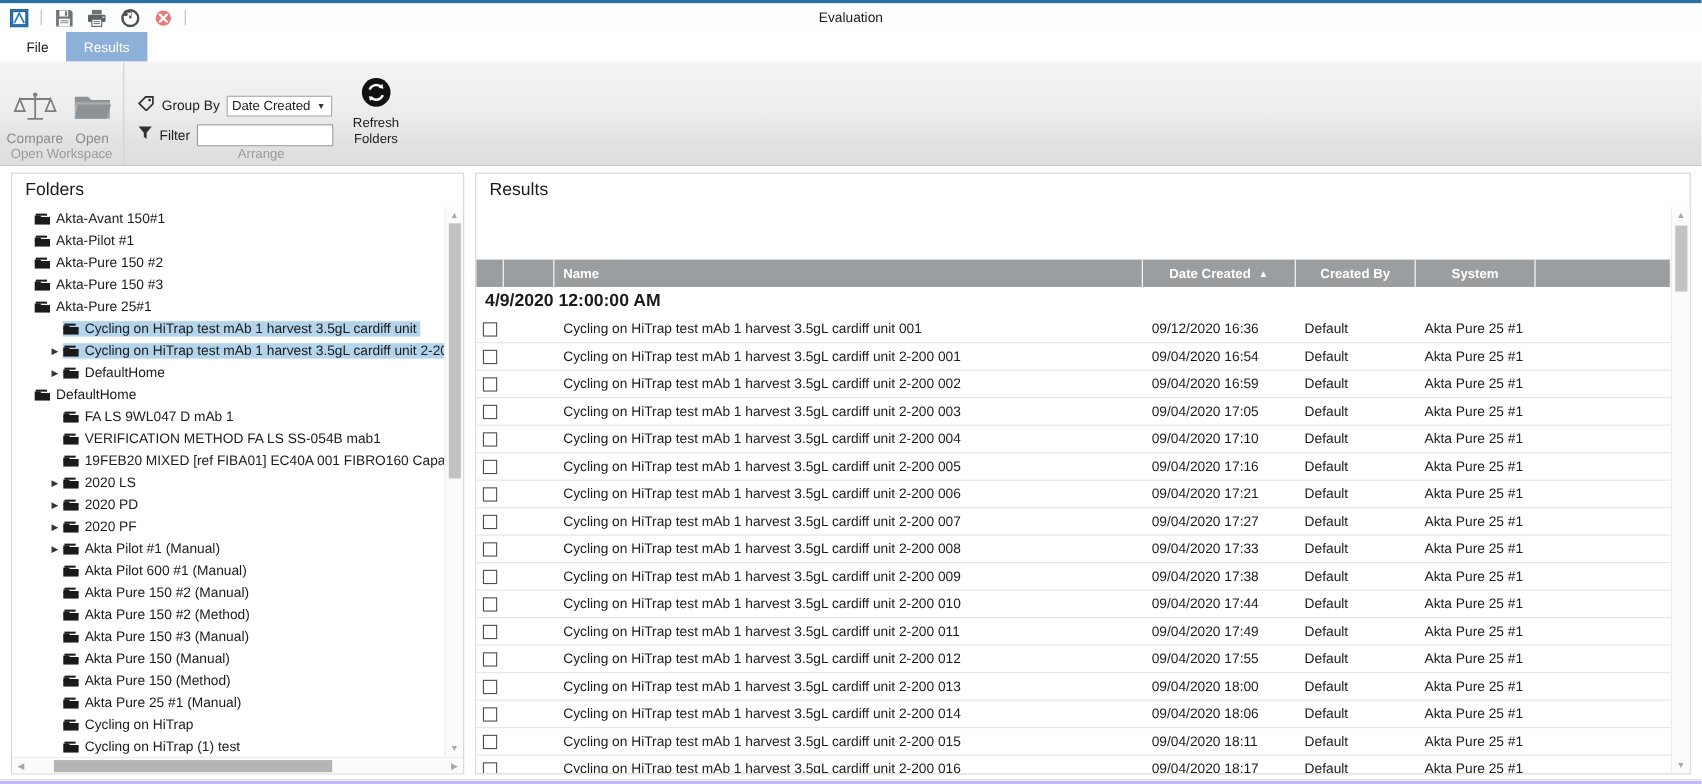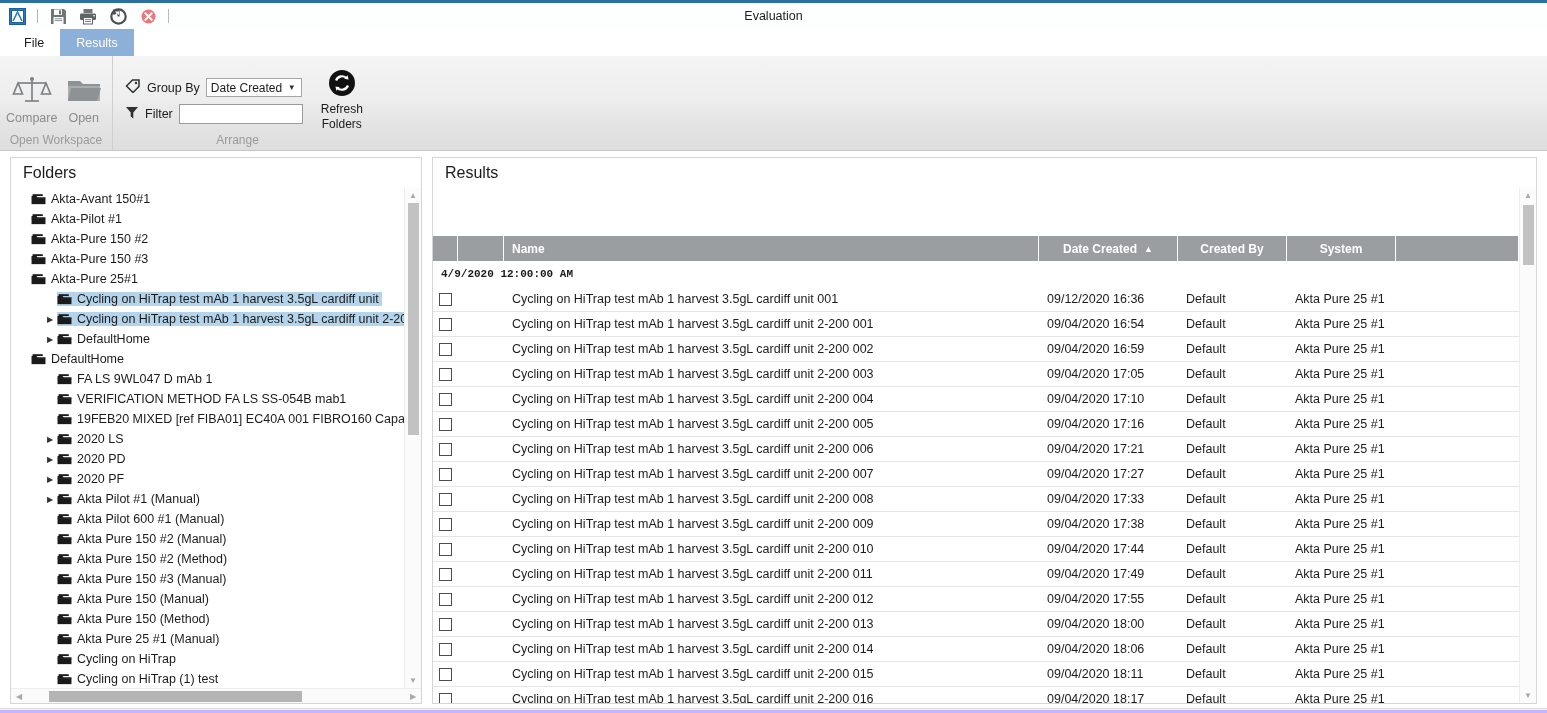--- a/index.html
+++ b/index.html
@@ -77,21 +77,21 @@
     align-items: stretch;
   }
   .rgroup {
     position: relative;
     display: flex;
     flex-direction: column;
     justify-content: space-between;
     padding: 4px 6px 2px 6px;
   }
   .rgroup + .rgroup { border-left: 1px solid #cfcfcf; }
-  .rgroup-body { display: flex; align-items: center; gap: 4px; flex: 1; }
+  .rgroup-body { display: flex; align-items: flex-end; gap: 4px; flex: 1; }
   .rgroup-title {
     text-align: center;
     font-size: 12px;
     color: #9a9a9a;
     padding-bottom: 1px;
   }
   .bigbtn {
     width: 62px;
     display: flex; flex-direction: column; align-items: center;
     padding-top: 6px;
@@ -257,24 +257,23 @@
   .c-date   { width: 139px; flex: none; }
   .c-by     { width: 109px; flex: none; }
   .c-sys    { width: 109px; flex: none; }
   .c-tail   { flex: 1; }
 
   .gbody { flex: 1; overflow: hidden; position: relative; background: #fff; }
   .ggroup {
     height: 26px;
     display: flex; align-items: center;
     padding-left: 8px;
-    font-size: 11px;
+    font-size: 16px;
     font-weight: bold;
     color: #1b1b1b;
-    font-family: Liberation Mono, monospace;
   }
   .grow {
     display: flex;
     height: 25px;
     align-items: center;
     border-bottom: 1px solid #e4e4e4;
     font-size: 12.5px;
     color: #1b1b1b;
   }
   .gc {

